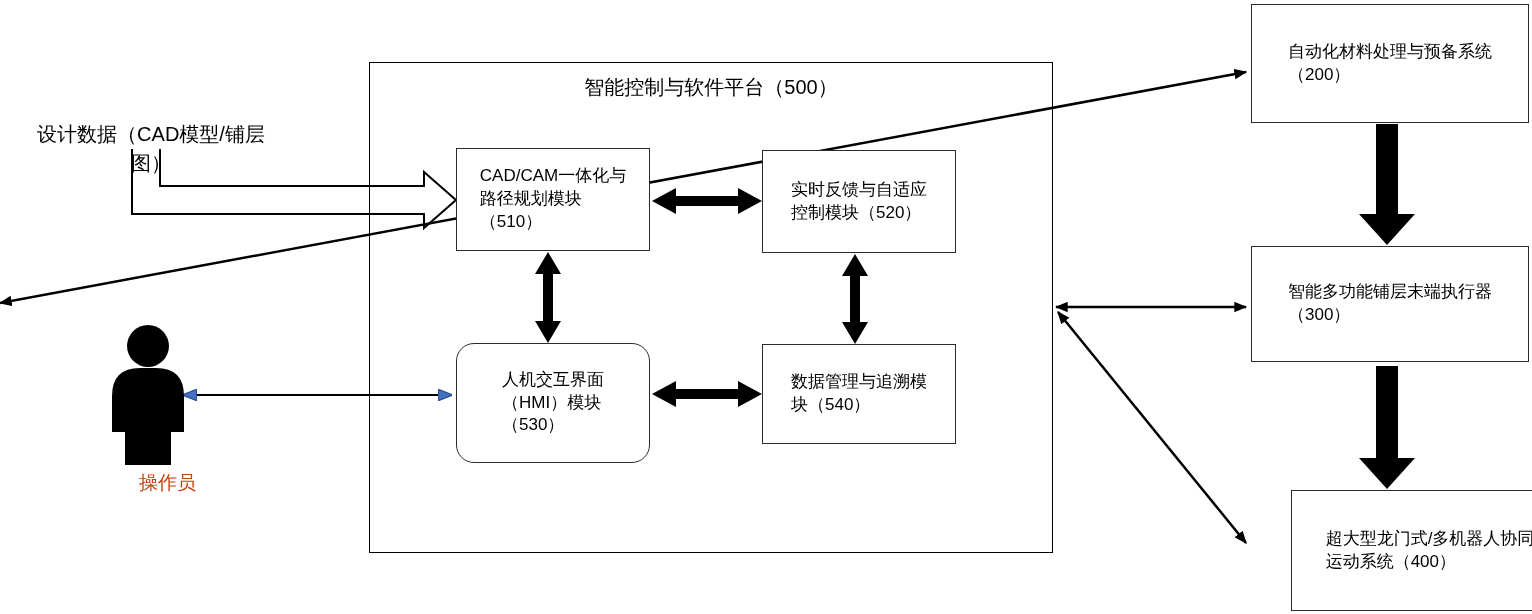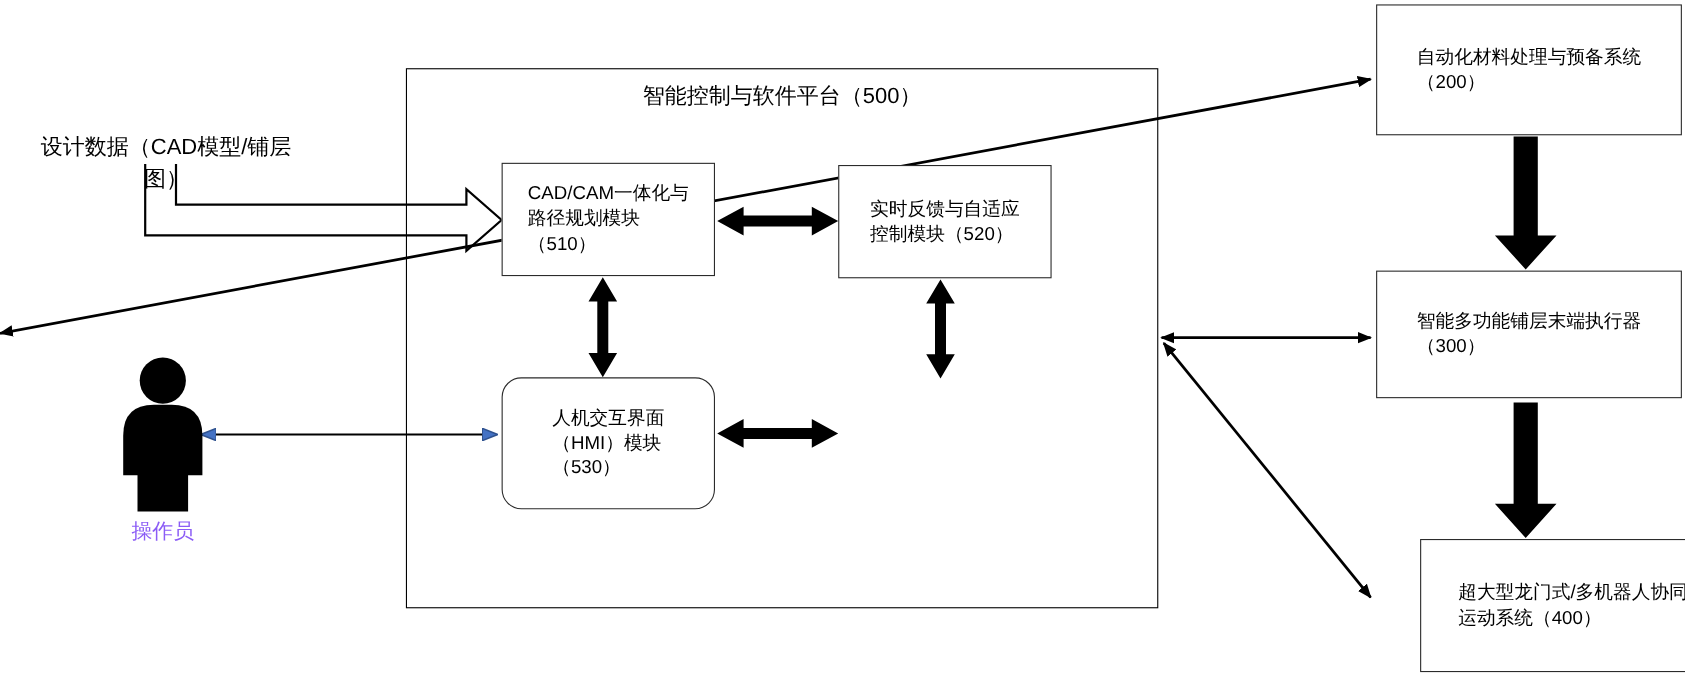--- a/index.html
+++ b/index.html
@@ -22,22 +22,22 @@
   }
   #platform-title{
     position:absolute;left:369px;top:74px;width:684px;text-align:center;
     font-size:20px;white-space:pre-line;
   }
   #design-data-label{
     position:absolute;left:8px;top:84px;width:286px;text-align:center;
     font-size:20px;line-height:1.45;white-space:pre-line;margin-top:36px;
   }
   #operator-label{
-    position:absolute;left:100px;top:470px;width:96px;text-align:center;
-    font-size:19px;color:#8b5cf6;
+    position:absolute;left:100px;top:470px;width:96px;text-align:right;
+    font-size:19px;color:#c2410c;
   }
   
   #box-510{left:456px;top:148px;width:194px;height:103px;}
   #box-520{left:762px;top:150px;width:194px;height:103px;}
   #box-530{left:456px;top:343px;width:194px;height:120px;border-radius:18px;}
   #box-540{left:762px;top:344px;width:194px;height:100px;}
   
   #box-200{left:1251px;top:4px;width:278px;height:119px;}
   #box-300{left:1251px;top:246px;width:278px;height:116px;}
   #box-400{left:1251px;top:490px;width:278px;height:121px;margin-left:40px;}
@@ -98,20 +98,22 @@
   <div id="operator-label">操作员</div>
 
   <div class="box module" id="box-510">CAD/CAM一体化与
 路径规划模块
 （510）</div>
   <div class="box module" id="box-520">实时反馈与自适应
 控制模块（520）</div>
   <div class="box module" id="box-530">人机交互界面
 （HMI）模块
 （530）</div>
+  <div class="box module" id="box-540">数据管理与追溯模
+块（540）</div>
 
   <div class="box system" id="box-200">自动化材料处理与预备系统
 （200）</div>
   <div class="box system" id="box-300">智能多功能铺层末端执行器
 （300）</div>
   <div class="box system" id="box-400">超大型龙门式/多机器人协同
 运动系统（400）</div>
 
 </div>
 

